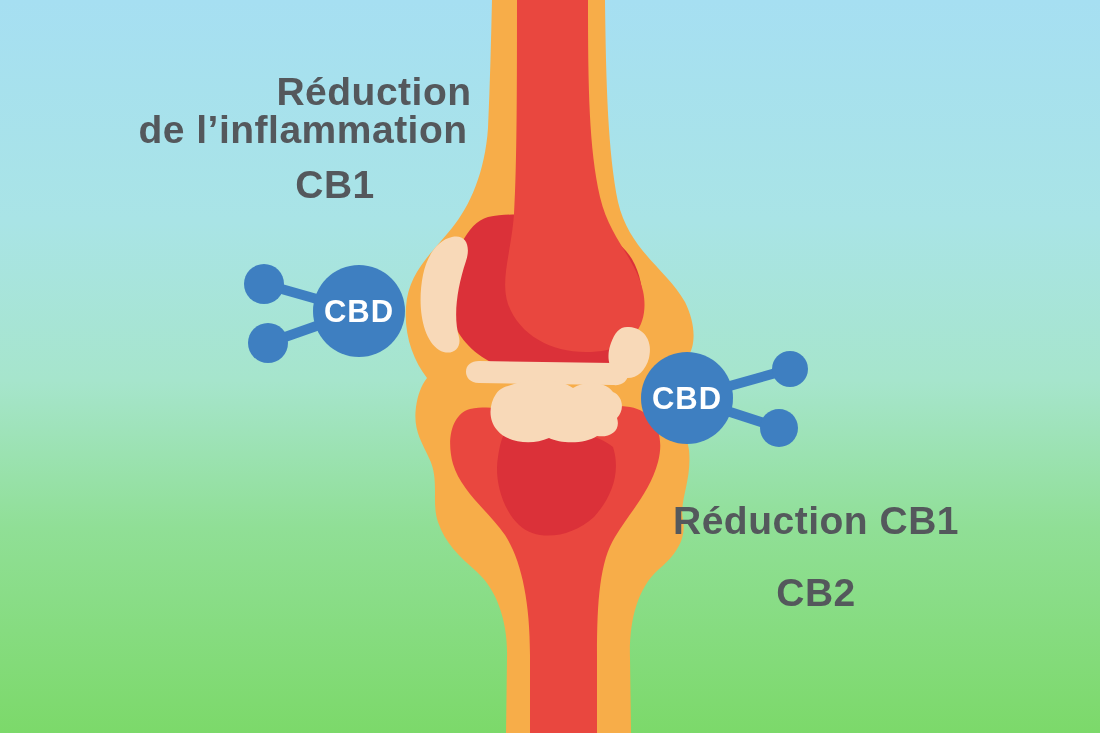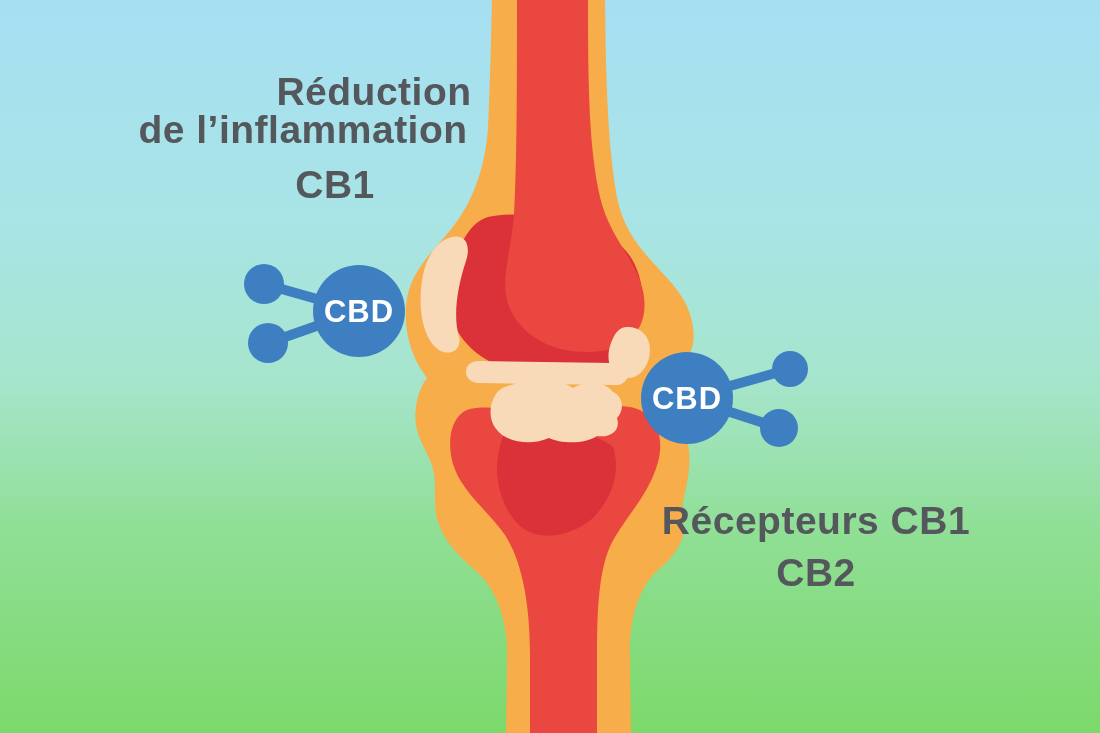--- a/index.html
+++ b/index.html
@@ -150,17 +150,17 @@
     </g>
   </svg>
 
   <div>
     <div class="label" style="left:358px; top:91px;margin-left:16px;">Réduction</div>
     <div class="label" style="left:303px; top:129px;text-align:center;">de l’inflammation</div>
     <div class="label" style="left:335px; top:184px;">CB1</div>
   </div>
 
   <div>
-    <div class="label" style="left:816px; top:520px;">Récepteurs CB1</div>
-    <div class="label" style="left:816px; top:572px;">CB2</div>
+    <div class="label" style="left:816px; top:520px;">Réduction CB1</div>
+    <div class="label" style="left:816px; top:592px;">CB2</div>
   </div>
 
 </div>
 
 </body></html>

